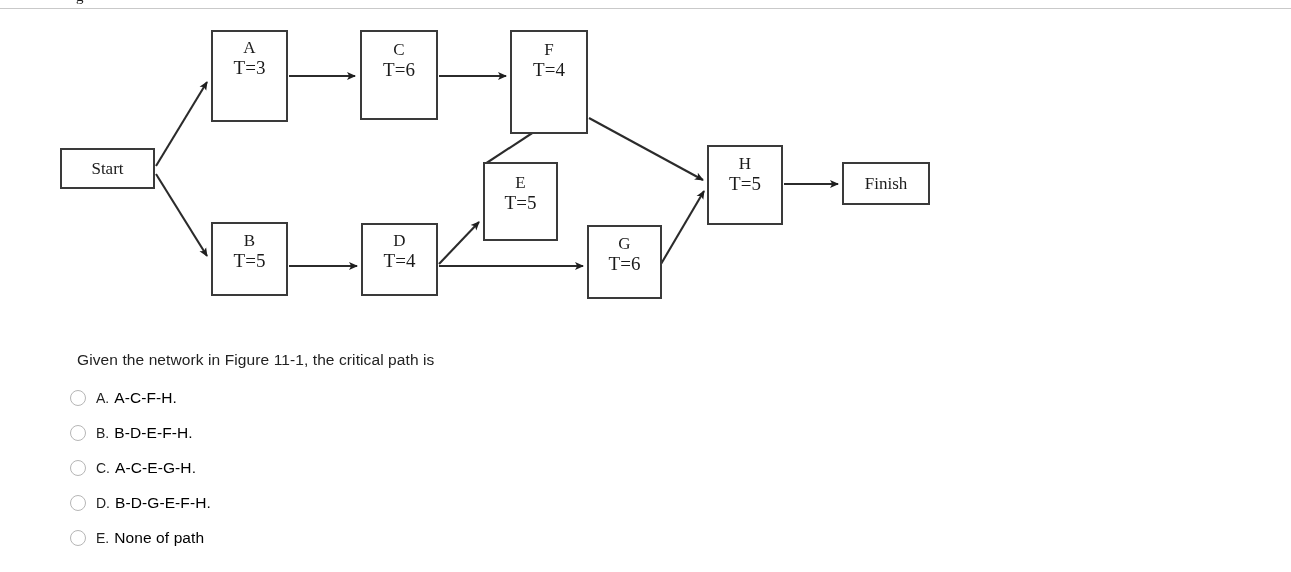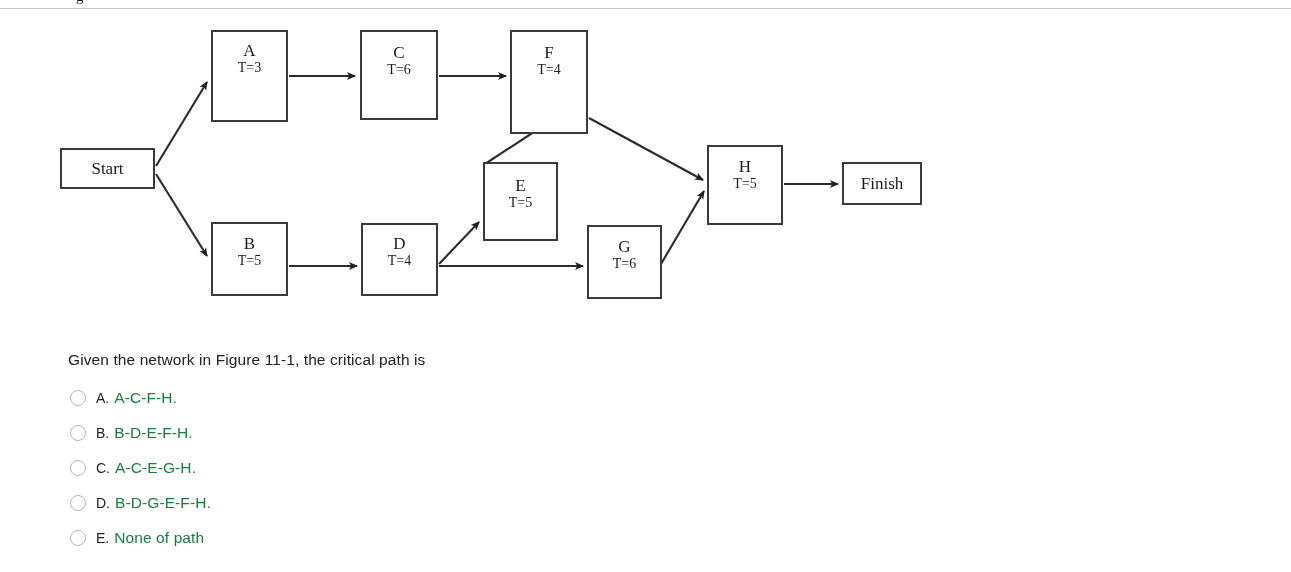--- a/index.html
+++ b/index.html
@@ -72,38 +72,38 @@
     top: 50%;
     transform: translateY(-50%);
   }
   .node .nm {
     display: block;
     font-size: 17px;
     line-height: 1.12;
   }
   .node .dur {
     display: block;
-    font-size: 14px;
+    font-size: 19px;
     line-height: 1.12;
   }
   .terminal .nm {
     font-size: 17px;
   }
 
   
   #node-start  { left: 60px;  top: 134px; width: 95px;  height: 41px; }
   #node-a      { left: 211px; top: 16px;  width: 77px;  height: 92px; }
   #node-c      { left: 360px; top: 16px;  width: 78px;  height: 90px; }
   #node-f      { left: 510px; top: 16px;  width: 78px;  height: 104px; }
   #node-e      { left: 483px; top: 148px; width: 75px;  height: 79px; }
   #node-b      { left: 211px; top: 208px; width: 77px;  height: 74px; }
   #node-d      { left: 361px; top: 209px; width: 77px;  height: 73px; }
   #node-g      { left: 587px; top: 211px; width: 75px;  height: 74px; }
   #node-h      { left: 707px; top: 131px; width: 76px;  height: 80px; }
-  #node-finish { left: 842px; top: 148px; width: 80px;  height: 43px; }
+  #node-finish { left: 842px; top: 148px; width: 88px;  height: 43px; }
 
   
   #node-a  .lines { top: 30%; }
   #node-c  .lines { top: 32%; }
   #node-f  .lines { top: 28%; }
   #node-e  .lines { top: 38%; }
   #node-b  .lines { top: 38%; }
   #node-d  .lines { top: 38%; }
   #node-g  .lines { top: 38%; }
   #node-h  .lines { top: 35%; }
@@ -112,21 +112,21 @@
   #question-block {
     position: absolute;
     left: 62px;
     top: 350px;
     width: 700px;
   }
   #question-text {
     font-size: 15.5px;
     color: #222222;
     line-height: 1.3;
-    margin: 0 0 10px 6px;
+    margin: 0 0 10px 15px;
     letter-spacing: 0.1px;
   }
   .option-row {
     display: flex;
     align-items: center;
     height: 35px;
     padding-left: 8px;
   }
   .radio {
     width: 14px;
@@ -137,21 +137,21 @@
     flex: 0 0 auto;
     margin-right: 10px;
   }
   .opt-letter {
     font-size: 14px;
     color: #222222;
     margin-right: 5px;
   }
   .opt-text {
     font-size: 15.5px;
-    color: #15803d;
+    color: #000000;
     letter-spacing: 0.1px;
   }
 </style>
 </head>
 <body>
 
 <div id="top-divider"></div>
 <div id="clipped-glyph">
   <span>g</span>
 </div>

